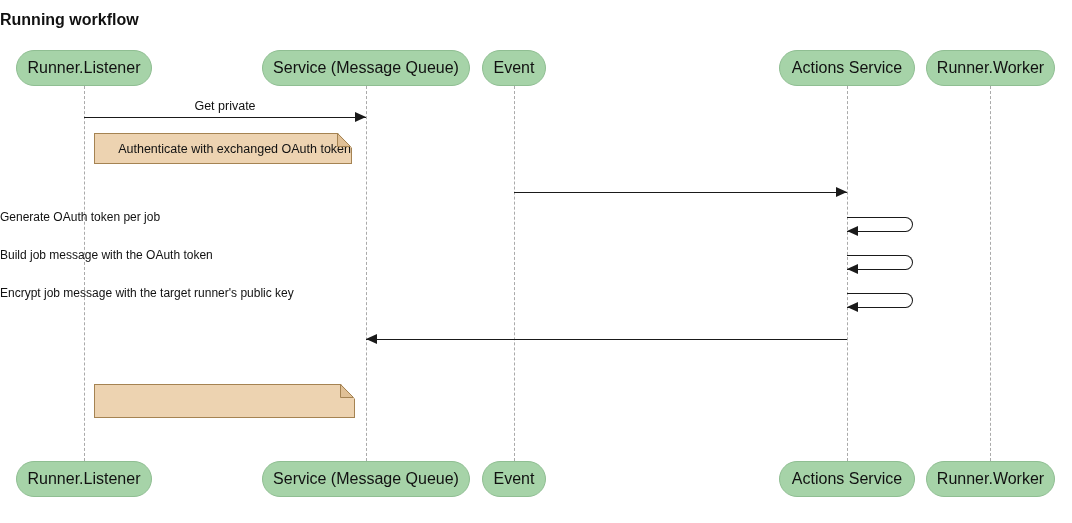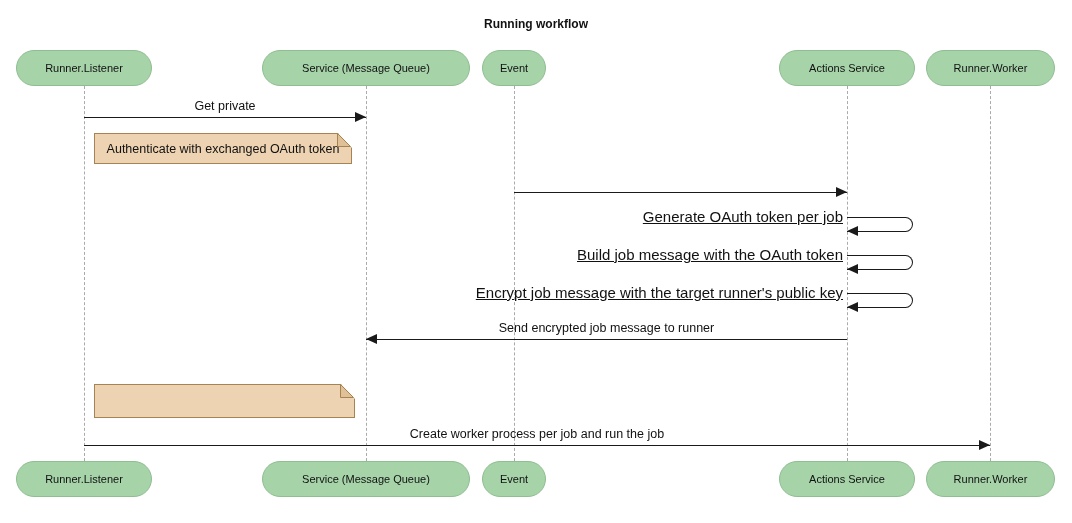--- a/index.html
+++ b/index.html
@@ -16,29 +16,29 @@
   html,body{margin:0;padding:0;background:#fff;}
   .canvas{
     position:relative;width:1072px;height:523px;
     background:var(--background);
     font-family:"Liberation Sans",sans-serif;
     color:var(--text);
     overflow:hidden;
   }
   .title{
     position:absolute;top:11px;left:0;width:100%;
-    text-align:center;font-weight:bold;font-size:12px;margin-top:6px;
+    text-align:left;font-weight:bold;font-size:16px;
   }
   .participant{
     position:absolute;height:36px;box-sizing:border-box;
     background:var(--participant-fill);
     border:1px solid var(--participant-border);
     border-radius:18px;
     display:flex;align-items:center;justify-content:center;
-    font-size:11px;white-space:nowrap;
+    font-size:16px;white-space:nowrap;
   }
   .lifeline{
     position:absolute;top:86px;height:375px;width:0;
     border-left:1px dashed var(--lifeline);
   }
   .msg{position:absolute;height:24px;}
   .msg .lbl{
     position:absolute;left:0;right:0;bottom:5px;
     text-align:center;font-size:12.5px;white-space:nowrap;
   }
@@ -51,27 +51,27 @@
   .arr.right{right:0;bottom:-4px;border-left:11px solid var(--arrow);}
   .arr.left{left:0;bottom:-4px;border-right:11px solid var(--arrow);}
   .selfloop{
     position:absolute;width:66px;height:15px;box-sizing:border-box;
     border:1.5px solid var(--arrow);border-left:none;
     border-radius:0 9px 9px 0;
   }
   .selfloop .arr{left:0;bottom:-5px;border-right:11px solid var(--arrow);}
   .self-lbl{
     position:absolute;left:0;width:843px;height:16px;line-height:16px;
-    text-align:right;font-size:15px;white-space:nowrap;text-decoration:underline;
+    text-align:left;font-size:12px;white-space:nowrap;
   }
   .note{
     position:absolute;box-sizing:border-box;
     background:var(--note-fill);
     border:1px solid var(--note-border);
-    display:flex;align-items:center;justify-content:center;
+    display:flex;align-items:center;justify-content:flex-end;
     font-size:12.5px;white-space:nowrap;
   }
   .fold{position:absolute;top:-1px;right:-1px;width:15px;height:15px;}
   .fold .cover{fill:#ffffff;stroke:none;}
   .fold .flap{fill:var(--note-fold);stroke:var(--note-border);stroke-width:1;}
 </style>
 </head>
 <body>
 
 <div class="canvas">
@@ -118,38 +118,32 @@
   <div class="selfloop" style="left:847px;top:255px">
     <div class="arr"></div>
   </div>
 
   <div class="self-lbl" style="top:285px">Encrypt job message with the target runner's public key</div>
   <div class="selfloop" style="left:847px;top:293px">
     <div class="arr"></div>
   </div>
 
   <div class="msg" style="left:366px;top:316px;width:481px">
-    <div class="lbl">Send encrypted job message to runner</div>
     <div class="line"></div>
     <div class="arr left"></div>
   </div>
 
 
   <div class="note" style="left:94px;top:384px;width:261px;height:34px">
     <svg class="fold" viewBox="0 0 15 15">
       <path class="cover" d="M0,-1 L16,-1 L16,16 Z"></path>
       <path class="flap" d="M0.5,0.5 L13.5,13.5 L0.5,13.5 Z"></path>
     </svg>
   </div>
 
-  <div class="msg" style="left:84px;top:422px;width:906px">
-    <div class="lbl">Create worker process per job and run the job</div>
-    <div class="line"></div>
-    <div class="arr right"></div>
-  </div>
 
   <div class="participant" style="left:16px;top:461px;width:136px">Runner.Listener</div>
   <div class="participant" style="left:262px;top:461px;width:208px">Service (Message Queue)</div>
   <div class="participant" style="left:482px;top:461px;width:64px">Event</div>
   <div class="participant" style="left:779px;top:461px;width:136px">Actions Service</div>
   <div class="participant" style="left:926px;top:461px;width:129px">Runner.Worker</div>
 
 </div>
 
 </body></html>

